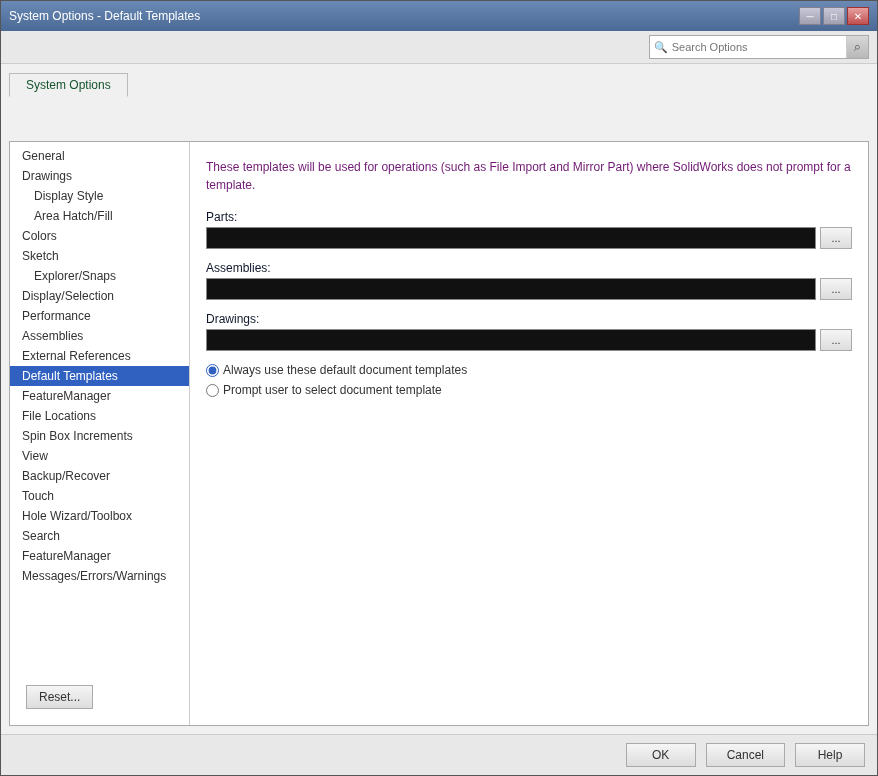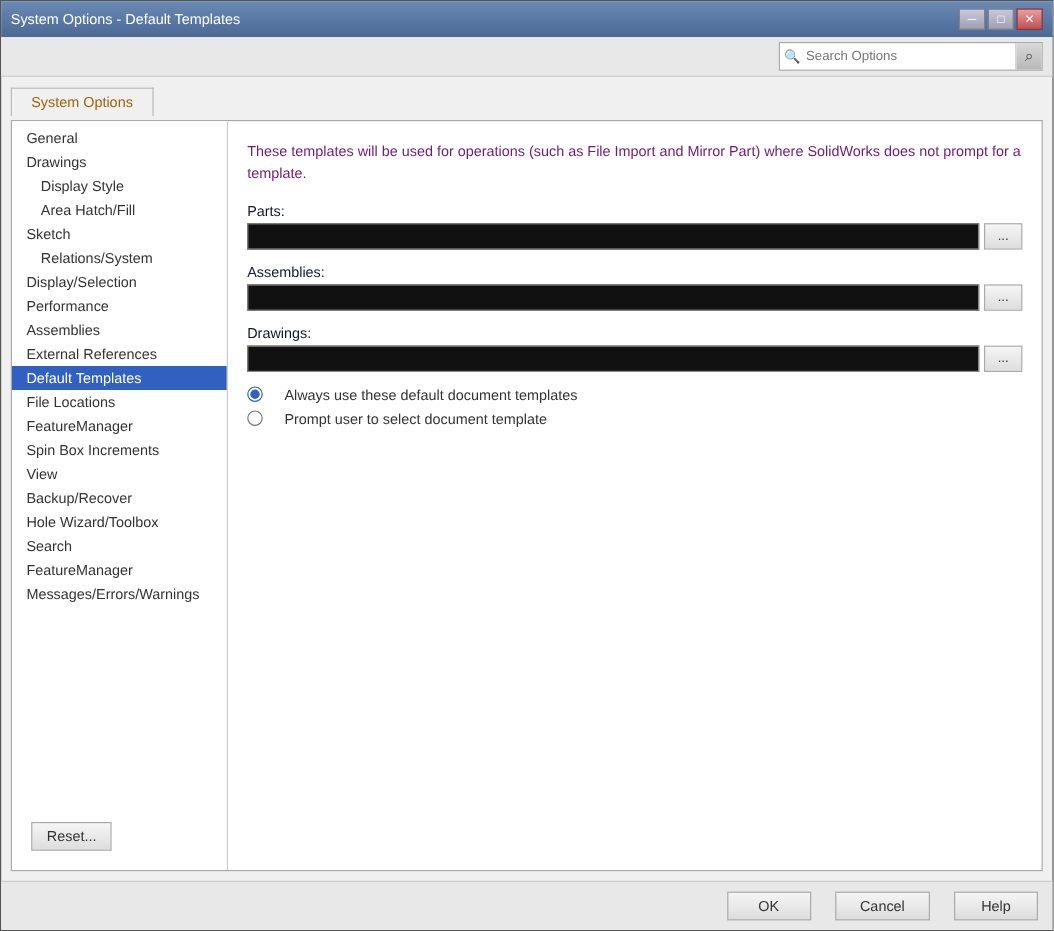--- a/index.html
+++ b/index.html
@@ -112,35 +112,36 @@
       display: flex;
       margin-bottom: 4px;
     }
     .tab {
       padding: 4px 16px;
       background: #e0e0e0;
       border: 1px solid #bbb;
       border-bottom: none;
       cursor: pointer;
       font-size: 12px;
-      color: #a16207;
+      color: #14532d;
       position: relative;
       bottom: -1px;
     }
     .tab.active {
       background: #f0f0f0;
       border-bottom: 1px solid #f0f0f0;
       z-index: 1;
     }
     .content-area {
       display: flex;
       flex: 1;
       border: 1px solid #aaa;
       background: white;
       overflow: hidden;
+      margin-top: 41px;
     }
     .sidebar-item {
       padding: 3px 8px 3px 12px;
       cursor: pointer;
       font-size: 12px;
       color: #333;
       white-space: nowrap;
     }
     .sidebar-item.active {
       background: #3060c0;
@@ -206,38 +207,38 @@
       color: #333;
       display: flex;
       align-items: center;
       justify-content: center;
     }
     .radio-group {
       margin-top: 12px;
     }
     .radio-item {
       display: flex;
-      align-items: flex-start;
-      gap: 18px;
+      align-items: center;
+      gap: 4px;
       margin-bottom: 6px;
     }
     .radio-item input[type="radio"] {
       accent-color: #3060c0;
     }
     .radio-label {
       font-size: 12px;
       color: #333;
     }
     .bottom-bar {
       background: #e8e8e8;
       border-top: 1px solid #ccc;
       padding: 8px 12px;
       display: flex;
       justify-content: flex-end;
-      gap: 20px;
+      gap: 10px;
       flex-shrink: 0;
     }
     .bottom-btn {
       padding: 4px 20px;
       background: linear-gradient(to bottom, #f5f5f5, #ddd);
       border: 1px solid #aaa;
       cursor: pointer;
       font-size: 12px;
       color: #333;
       min-width: 70px;
@@ -284,32 +285,34 @@
     </div>
 
     <div class="content-area">
 
       <div class="sidebar-wrapper">
         <div class="sidebar-list">
           <div class="sidebar-item"><span>General</span></div>
           <div class="sidebar-item"><span>Drawings</span></div>
           <div class="sidebar-item sub"><span>Display Style</span></div>
           <div class="sidebar-item sub"><span>Area Hatch/Fill</span></div>
+          <div class="sidebar-item"><span>Colors</span></div>
           <div class="sidebar-item"><span>Sketch</span></div>
-          <div class="sidebar-item sub"><span>Relations/System</span></div>
+          <div class="sidebar-item sub"><span>Explorer/Snaps</span></div>
           <div class="sidebar-item"><span>Display/Selection</span></div>
           <div class="sidebar-item"><span>Performance</span></div>
           <div class="sidebar-item"><span>Assemblies</span></div>
           <div class="sidebar-item"><span>External References</span></div>
           <div class="sidebar-item active"><span>Default Templates</span></div>
+          <div class="sidebar-item"><span>FeatureManager</span></div>
           <div class="sidebar-item"><span>File Locations</span></div>
-          <div class="sidebar-item"><span>FeatureManager</span></div>
           <div class="sidebar-item"><span>Spin Box Increments</span></div>
           <div class="sidebar-item"><span>View</span></div>
           <div class="sidebar-item"><span>Backup/Recover</span></div>
+          <div class="sidebar-item"><span>Touch</span></div>
           <div class="sidebar-item"><span>Hole Wizard/Toolbox</span></div>
           <div class="sidebar-item"><span>Search</span></div>
           <div class="sidebar-item"><span>FeatureManager</span></div>
           <div class="sidebar-item"><span>Messages/Errors/Warnings</span></div>
         </div>
         <div style="padding: 8px;">
           <button class="reset-btn">Reset...</button>
         </div>
       </div>
 

